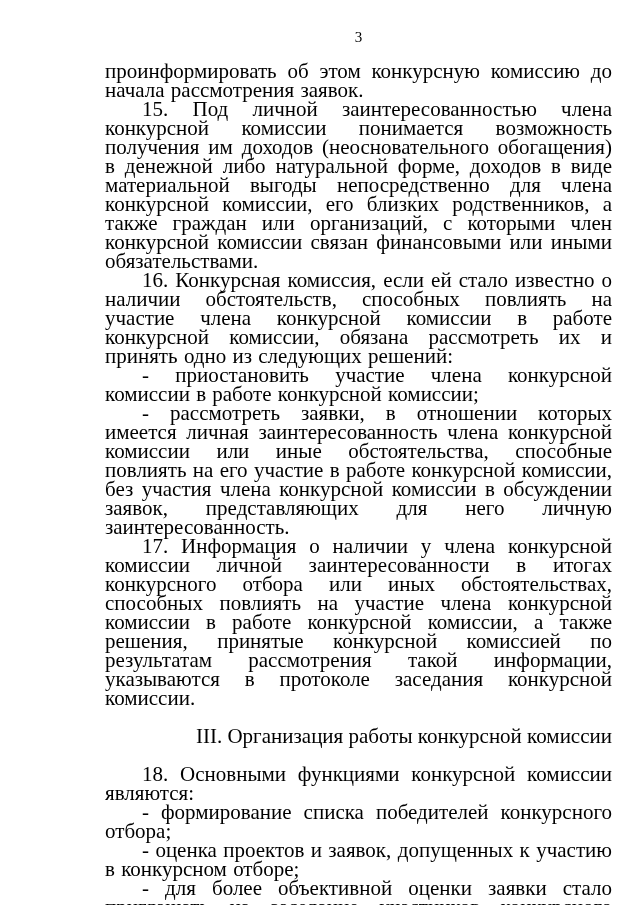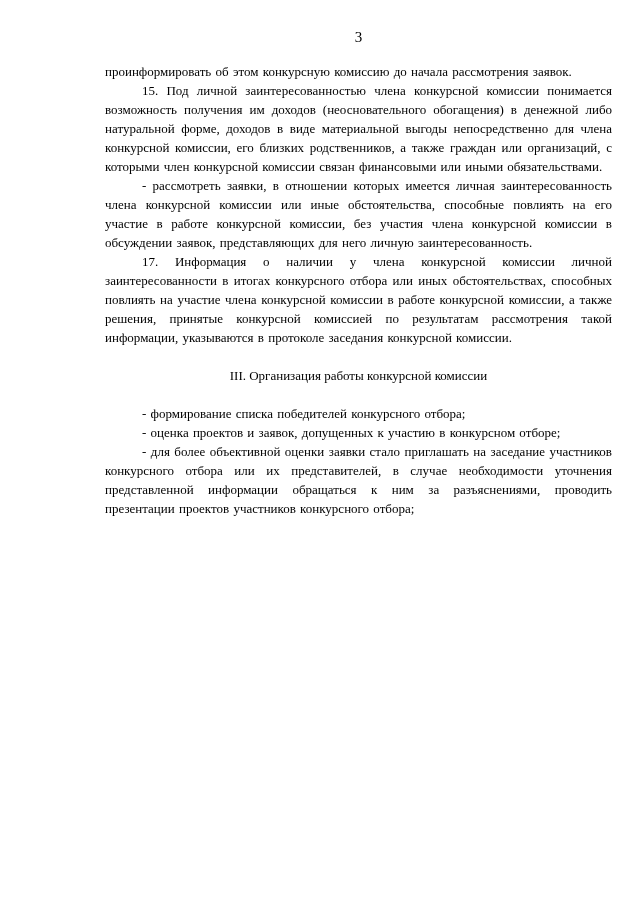--- a/index.html
+++ b/index.html
@@ -22,46 +22,49 @@
     background: #ffffff;
   }
   .page-number {
     text-align: center;
     font-size: 15px;
     line-height: 19px;
     margin: 0 0 15px 0;
   }
   .doc p {
     margin: 0;
-    font-size: 13px;
+    font-size: 21px;
     line-height: 19px;
     text-align: justify;
     word-spacing: 1px;
   }
   .doc p.cont {
     text-indent: 0;
   }
   .doc p.para {
     text-indent: 37px;
   }
   .doc p.heading {
-    text-align: center;
+    text-align: right;
     text-indent: 0;
     margin: 19px 0;
     word-spacing: 0;
   }
 </style>
 </head>
 <body>
 
 <div class="page">
   <div class="page-number">3</div>
   <div class="doc">
     <p class="cont">проинформировать об этом конкурсную комиссию до начала рассмотрения заявок.</p>
     <p class="para">15. Под личной заинтересованностью члена конкурсной комиссии понимается возможность получения им доходов (неосновательного обогащения) в денежной либо натуральной форме, доходов в виде материальной выгоды непосредственно для члена конкурсной комиссии, его близких родственников, а также граждан или организаций, с которыми член конкурсной комиссии связан финансовыми или иными обязательствами.</p>
+    <p class="para">16. Конкурсная комиссия, если ей стало известно о наличии обстоятельств, способных повлиять на участие члена конкурсной комиссии в работе конкурсной комиссии, обязана рассмотреть их и принять одно из следующих решений:</p>
+    <p class="para">- приостановить участие члена конкурсной комиссии в работе конкурсной комиссии;</p>
     <p class="para">- рассмотреть заявки, в отношении которых имеется личная заинтересованность члена конкурсной комиссии или иные обстоятельства, способные повлиять на его участие в работе конкурсной комиссии, без участия члена конкурсной комиссии в обсуждении заявок, представляющих для него личную заинтересованность.</p>
     <p class="para">17. Информация о наличии у члена конкурсной комиссии личной заинтересованности в итогах конкурсного отбора или иных обстоятельствах, способных повлиять на участие члена конкурсной комиссии в работе конкурсной комиссии, а также решения, принятые конкурсной комиссией по результатам рассмотрения такой информации, указываются в протоколе заседания конкурсной комиссии.</p>
     <p class="heading">III. Организация работы конкурсной комиссии</p>
+    <p class="para">18. Основными функциями конкурсной комиссии являются:</p>
     <p class="para">- формирование списка победителей конкурсного отбора;</p>
     <p class="para">- оценка проектов и заявок, допущенных к участию в конкурсном отборе;</p>
     <p class="para">- для более объективной оценки заявки стало приглашать на заседание участников конкурсного отбора или их представителей, в случае необходимости уточнения представленной информации обращаться к ним за разъяснениями, проводить презентации проектов участников конкурсного отбора;</p>
   </div>
 </div>
 
 </body></html>

